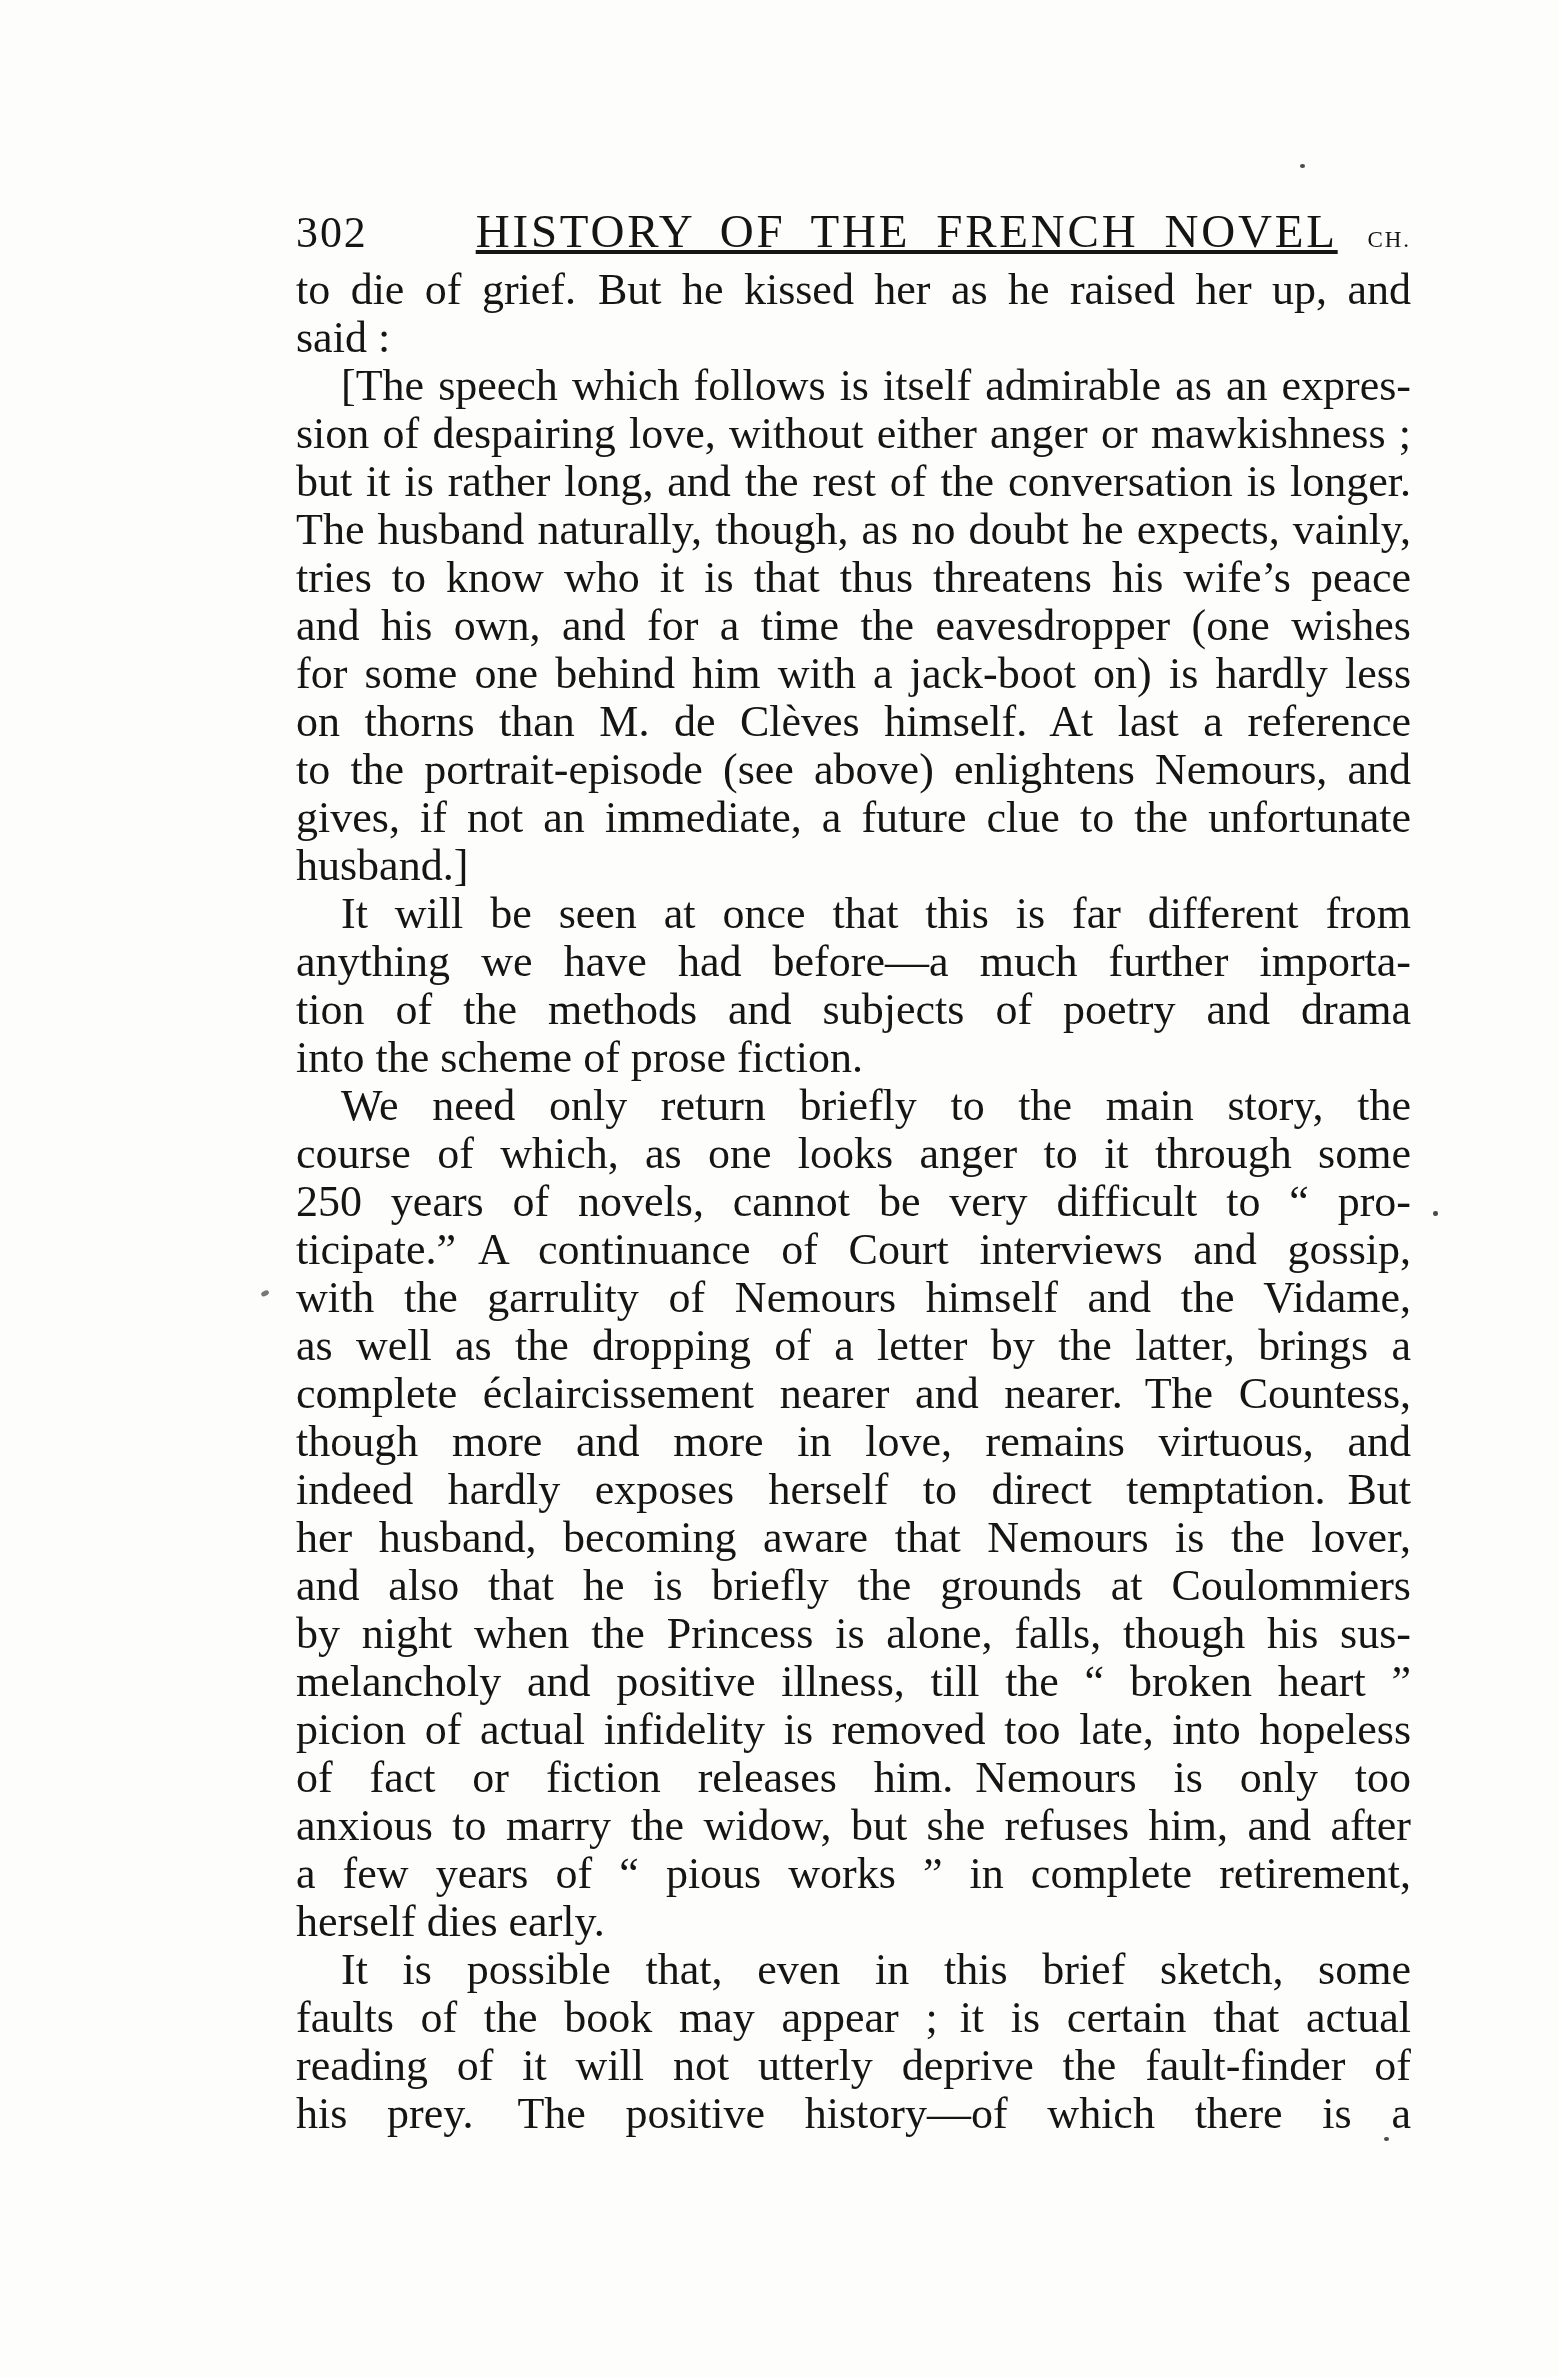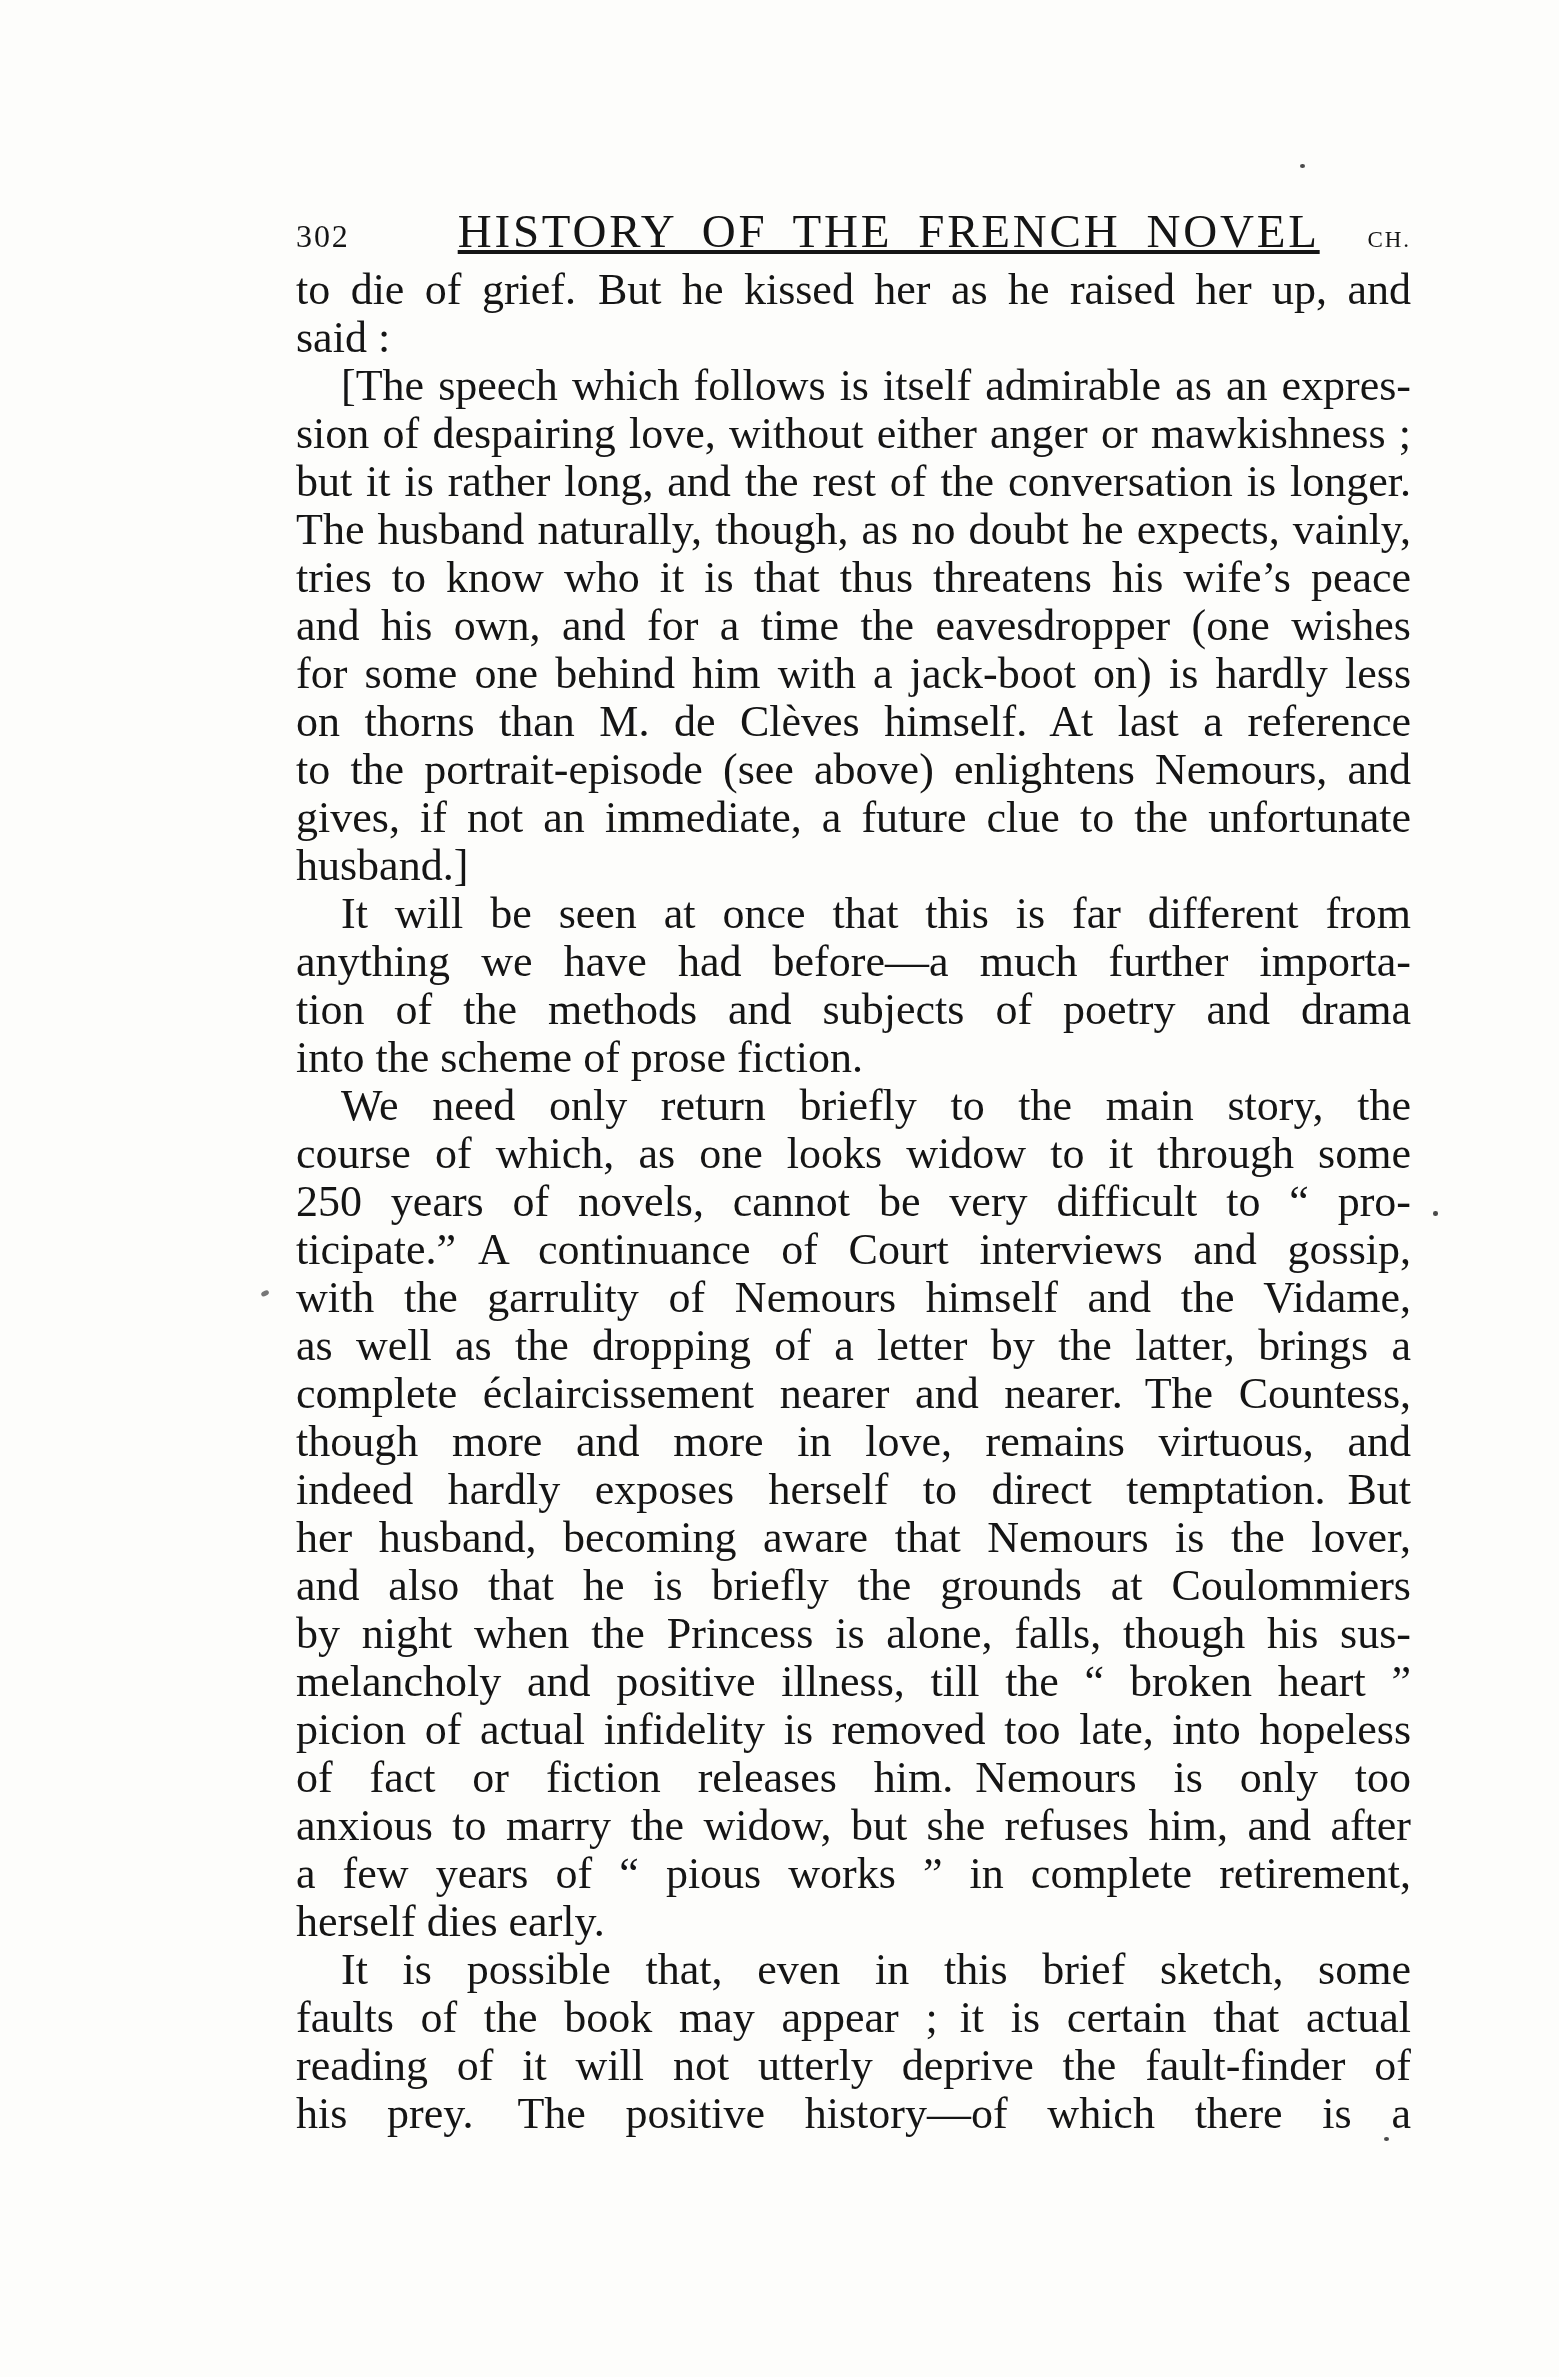--- a/index.html
+++ b/index.html
@@ -18,21 +18,21 @@
   }
   .running-header{
     display:flex;
     align-items:baseline;
     justify-content:space-between;
     height:45px;
     margin-bottom:17px;
     white-space:nowrap;
   }
   .pagenum{
-    font-size:32px;
+    font-size:44px;
     letter-spacing:1.9px;
   }
   .rh-title{
     font-size:47px;
     letter-spacing:2.8px;
     word-spacing:11.4px;
     margin-left:34px;
     margin-right:auto;
     padding-left:74px;
     text-decoration:underline;
@@ -90,21 +90,21 @@
         <div class="line j"><span class="it">for some one behind him with a jack-boot on) is hardly less</span></div>
         <div class="line j"><span class="it">on thorns than M. de Clèves himself. At last a reference</span></div>
         <div class="line j"><span class="it">to the portrait-episode (see above) enlightens Nemours, and</span></div>
         <div class="line j"><span class="it">gives, if not an immediate, a future clue to the unfortunate</span></div>
         <div class="line"><span class="it">husband.</span><span>]</span></div>
         <div class="line j ind"><span>It will be seen at once that this is far different from</span></div>
         <div class="line j"><span>anything we have had before—a much further importa-</span></div>
         <div class="line j"><span>tion of the methods and subjects of poetry and drama</span></div>
         <div class="line"><span>into the scheme of prose fiction.</span></div>
         <div class="line j ind"><span>We need only return briefly to the main story, the</span></div>
-        <div class="line j"><span>course of which, as one looks widow to it through some</span></div>
+        <div class="line j"><span>course of which, as one looks anger to it through some</span></div>
         <div class="line j"><span>250 years of novels, cannot be very difficult to “ </span><span class="it">pro-</span></div>
         <div class="line j"><span>ticipate.” A continuance of Court interviews and gossip,</span></div>
         <div class="line j"><span>with the garrulity of Nemours himself and the Vidame,</span></div>
         <div class="line j"><span>as well as the dropping of a letter by the latter, brings a</span></div>
         <div class="line j"><span>complete </span><span class="it">éclaircissement</span><span> nearer and nearer. The Countess,</span></div>
         <div class="line j"><span>though more and more in love, remains virtuous, and</span></div>
         <div class="line j"><span>indeed hardly exposes herself to direct temptation. But</span></div>
         <div class="line j"><span>her husband, becoming aware that Nemours is the lover,</span></div>
         <div class="line j"><span>and also that he is briefly the grounds at Coulommiers</span></div>
         <div class="line j"><span>by night when the Princess is alone, falls, though his sus-</span></div>

